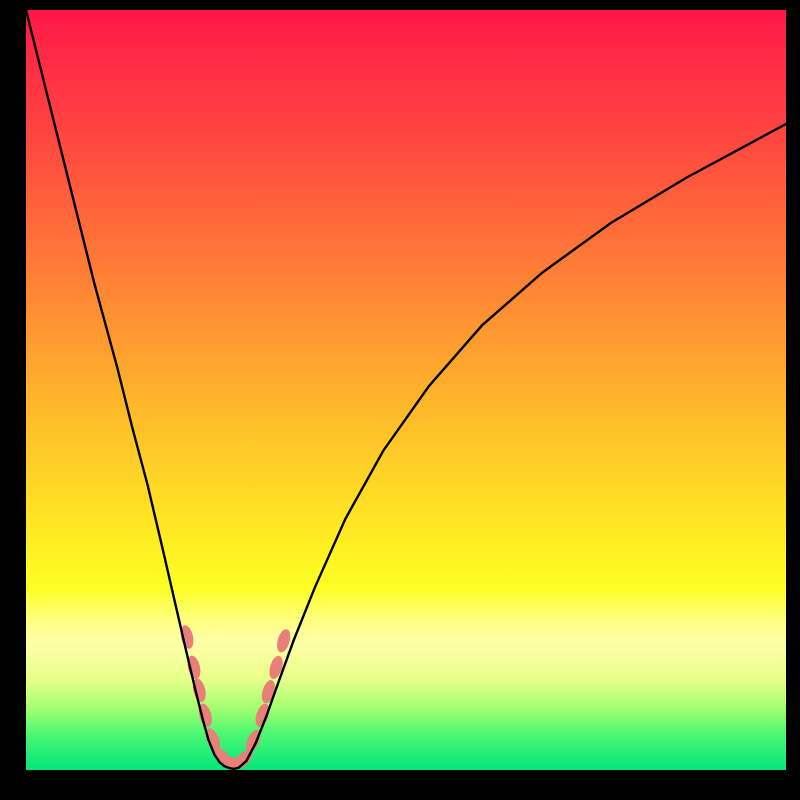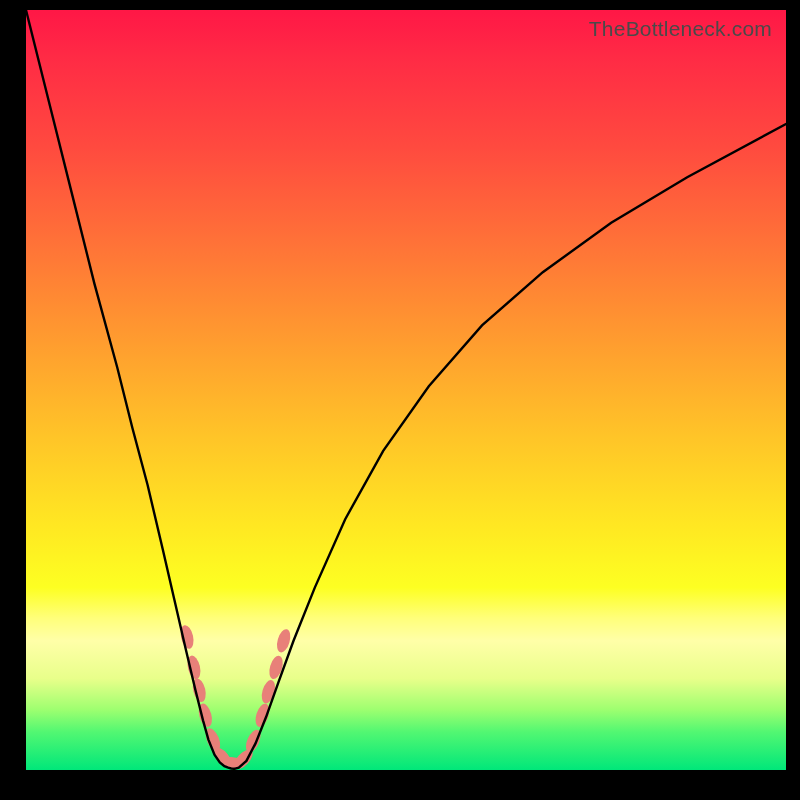--- a/index.html
+++ b/index.html
@@ -58,21 +58,20 @@
     width: 760px;
     height: 760px;
     overflow: visible;
   }
 </style>
 </head>
 <body>
 
 <div class="frame">
   <div class="plot">
-    <div class="watermark">TheBottleneck.com</div>
     <svg class="curves" viewBox="0 0 760 760">
       <g id="marker-layer">
           <ellipse cx="161.12" cy="627.00" rx="6" ry="12" fill="#e88079" stroke="#c05650" stroke-width="0" transform="rotate(167.3 161.12 627.00)"></ellipse>
           <ellipse cx="167.96" cy="657.40" rx="6" ry="12" fill="#e88079" stroke="#c05650" stroke-width="0" transform="rotate(167.1 167.96 657.40)"></ellipse>
           <ellipse cx="173.28" cy="680.20" rx="6" ry="12" fill="#e88079" stroke="#c05650" stroke-width="0" transform="rotate(166.6 173.28 680.20)"></ellipse>
           <ellipse cx="179.36" cy="705.28" rx="6" ry="12" fill="#e88079" stroke="#c05650" stroke-width="0" transform="rotate(164.5 179.36 705.28)"></ellipse>
           <ellipse cx="186.96" cy="729.60" rx="6" ry="12" fill="#e88079" stroke="#c05650" stroke-width="0" transform="rotate(157.7 186.96 729.60)"></ellipse>
           <ellipse cx="196.84" cy="747.84" rx="6" ry="12" fill="#e88079" stroke="#c05650" stroke-width="0" transform="rotate(140.0 196.84 747.84)"></ellipse>
           <ellipse cx="206.72" cy="753.16" rx="6" ry="12" fill="#e88079" stroke="#c05650" stroke-width="0" transform="rotate(94.2 206.72 753.16)"></ellipse>
           <ellipse cx="217.36" cy="749.36" rx="6" ry="12" fill="#e88079" stroke="#c05650" stroke-width="0" transform="rotate(43.0 217.36 749.36)"></ellipse>

